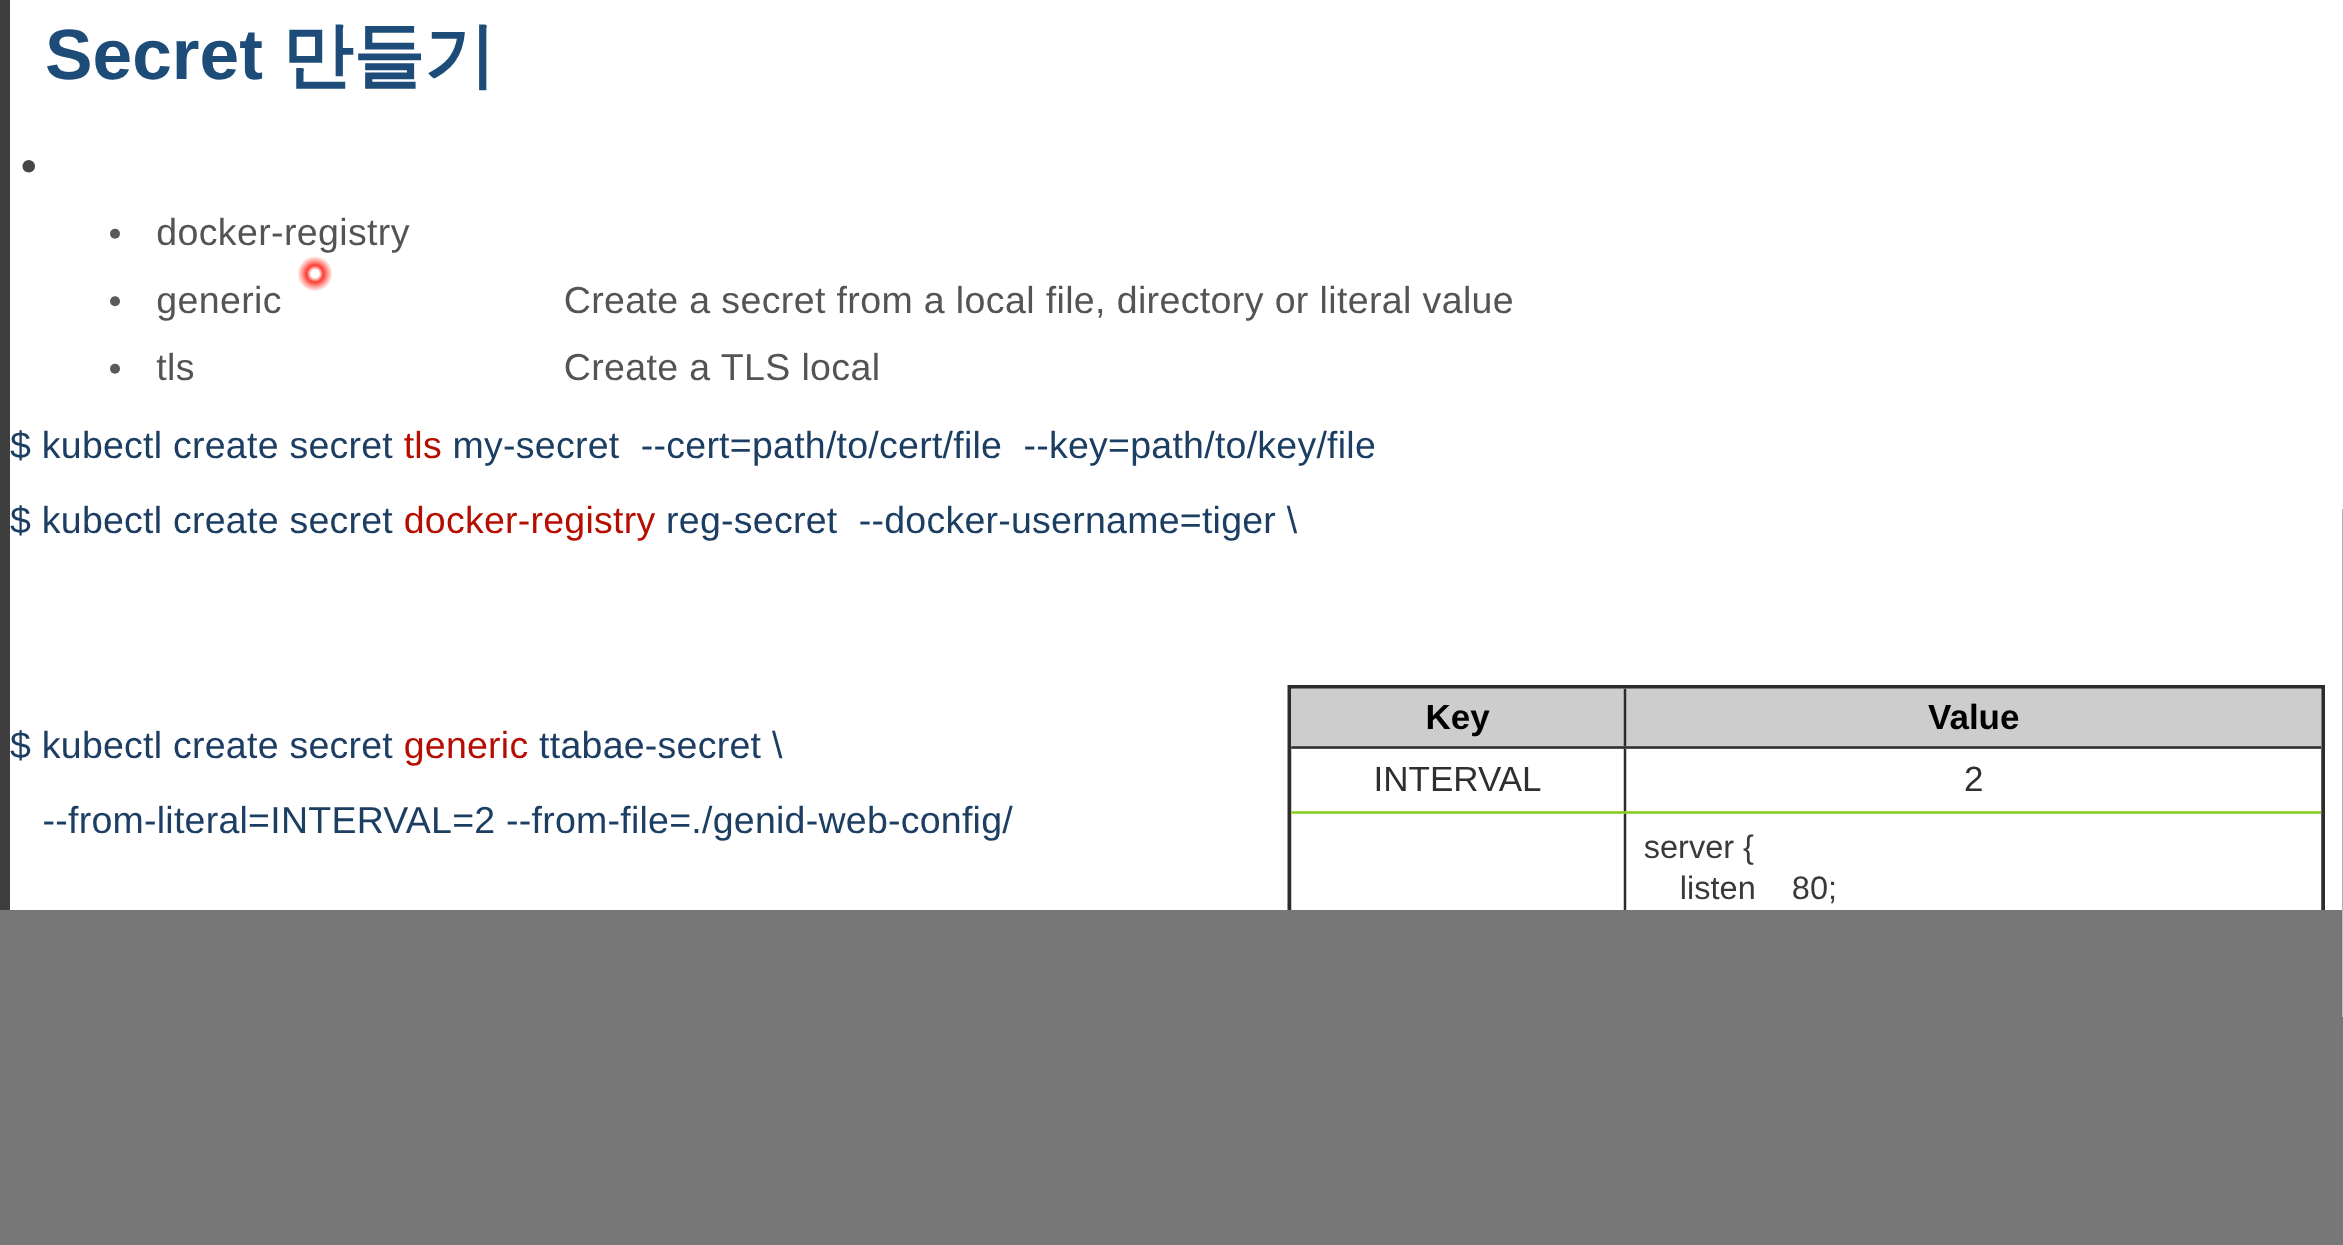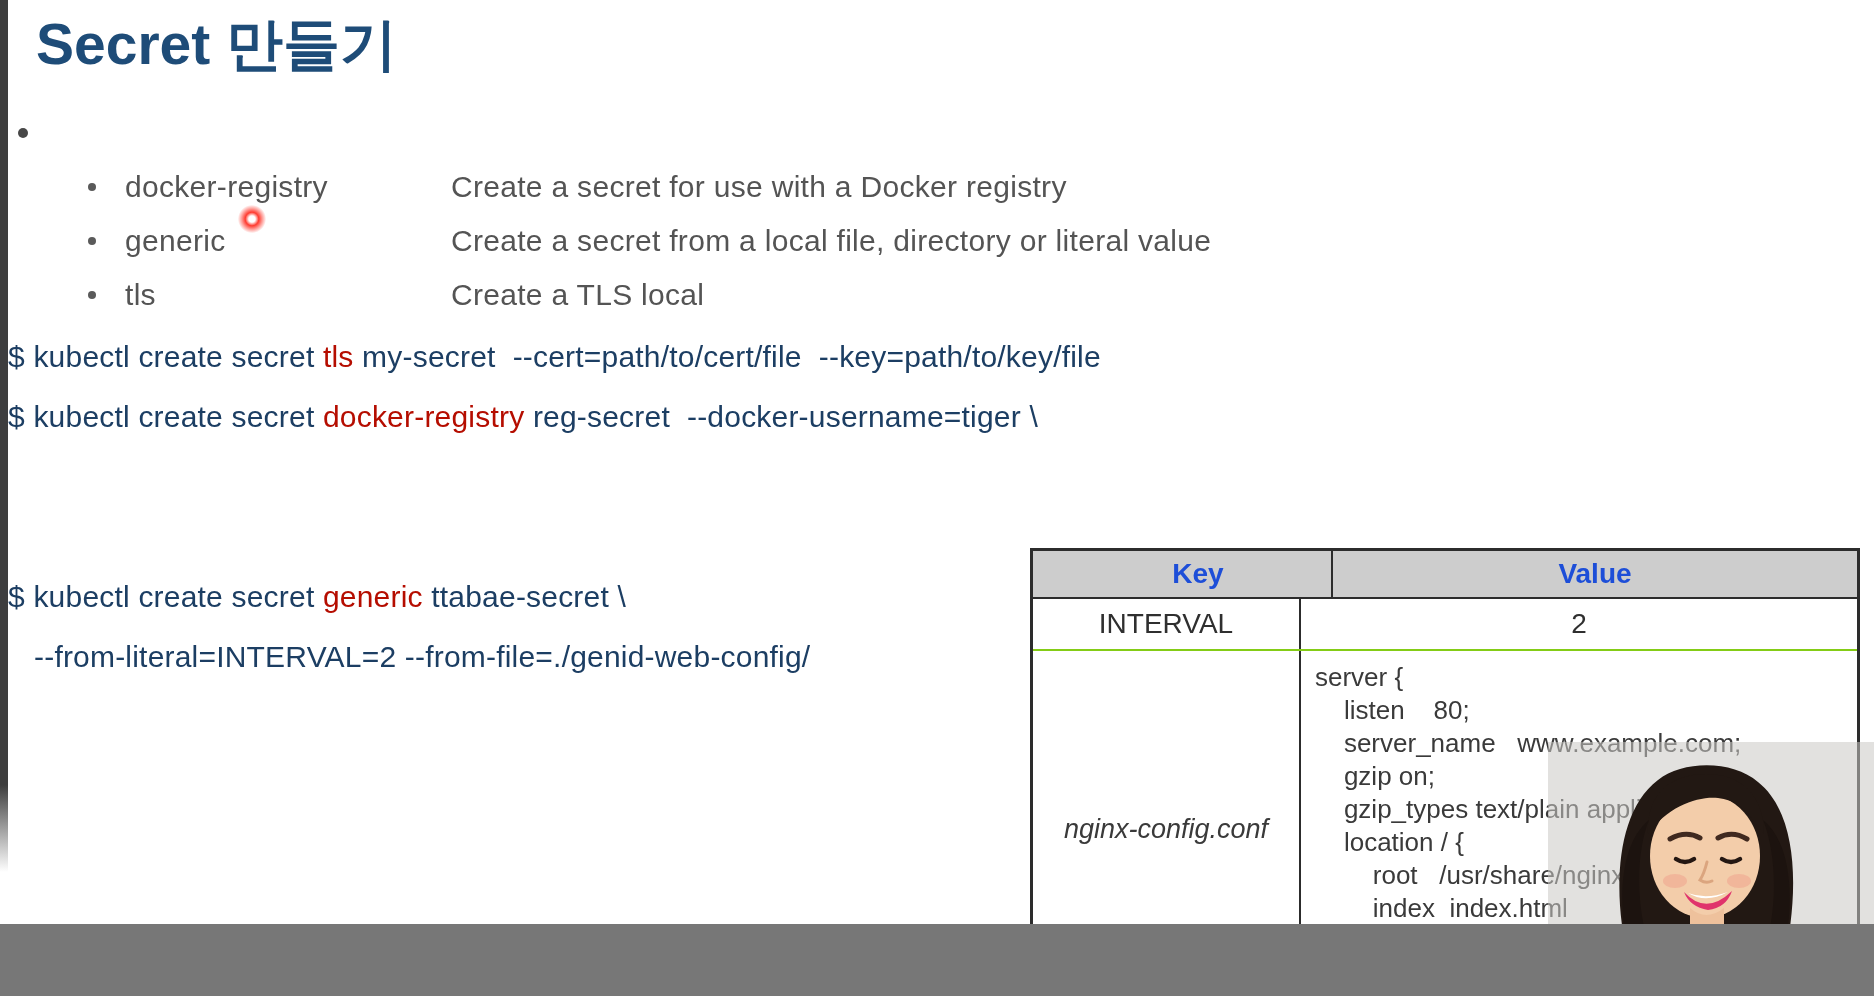--- a/index.html
+++ b/index.html
@@ -1,17 +1,17 @@
 <!DOCTYPE html>
 <html><head>
 <meta charset="utf-8">
 <style>
   html,body{margin:0;padding:0;background:#777;}
   .slide{
-    position:relative;width:1874px;height:924px;background:#ffffff;
+    position:relative;width:1874px;height:728px;background:#ffffff;
     overflow:hidden;font-family:"Liberation Sans",sans-serif;
   }
   .abs{position:absolute;}
   .left-strip{
     left:0;top:0;width:8px;height:872px;
     background:linear-gradient(to bottom,#3e3e3e 0%,#3e3e3e 90%,rgba(62,62,62,0) 100%);
   }
   .title{
     left:36px;top:12px;font-size:57px;font-weight:bold;color:#1e4c78;
     letter-spacing:0px;line-height:1.15;
@@ -27,21 +27,21 @@
   .laser{
     left:238px;top:205px;width:28px;height:28px;border-radius:50%;
     background:radial-gradient(circle,#ffffff 0%,#ffffff 16%,#ff3b30 34%,rgba(255,59,48,.50) 52%,rgba(255,90,80,0) 72%);
   }
   .tbl-caption{left:1040px;top:502px;font-size:30px;font-weight:bold;color:#141414;letter-spacing:.2px;}
   .tbl{
     left:1030px;top:548px;width:830px;border:3px solid #2c2c2c;background:#fff;
     box-sizing:border-box;color:#2f2f2f;
   }
   .trow{display:flex;box-sizing:border-box;}
-  .thead{height:48px;background:#cdcdcd;border-bottom:2px solid #2c2c2c;font-weight:bold;color:#1d4ed8;padding-left:32px;}
+  .thead{height:48px;background:#cdcdcd;border-bottom:2px solid #2c2c2c;font-weight:bold;color:#000000;}
   .r1{height:52px;border-bottom:2px solid #84cc16;}
   .r2{height:356px;}
   .td{display:flex;align-items:center;justify-content:center;font-size:28px;box-sizing:border-box;}
   .col-key{width:268px;border-right:2px solid #2c2c2c;flex:none;}
   .col-val{flex:1;}
   .r2 .col-val{align-items:flex-start;justify-content:flex-start;}
   .cfg{
     margin:0;padding:10px 0 0 14px;font-family:"Liberation Sans",sans-serif;
     font-size:26px;line-height:33px;white-space:pre;color:#3a3a3a;
   }
@@ -58,21 +58,20 @@
 <div class="slide">
 
   <div class="abs left-strip"></div>
 
   <div class="abs title">Secret 만들기</div>
 
   <div class="abs dot b1-dot"></div>
 
   <div class="abs dot sub-dot" style="left:88px;top:183px;"></div>
   <div class="abs sub-term" style="left:125px;top:170px;">docker-registry</div>
-  <div class="abs sub-desc" style="left:451px;top:170px;">Create a secret for use with a Docker registry</div>
 
   <div class="abs dot sub-dot" style="left:88px;top:237px;"></div>
   <div class="abs sub-term" style="left:125px;top:224px;">generic</div>
   <div class="abs sub-desc" style="left:451px;top:224px;">Create a secret from a local file, directory or literal value</div>
 
   <div class="abs dot sub-dot" style="left:88px;top:291px;"></div>
   <div class="abs sub-term" style="left:125px;top:278px;">tls</div>
   <div class="abs sub-desc" style="left:451px;top:278px;">Create a TLS local</div>
 
   <div class="abs laser"></div>

